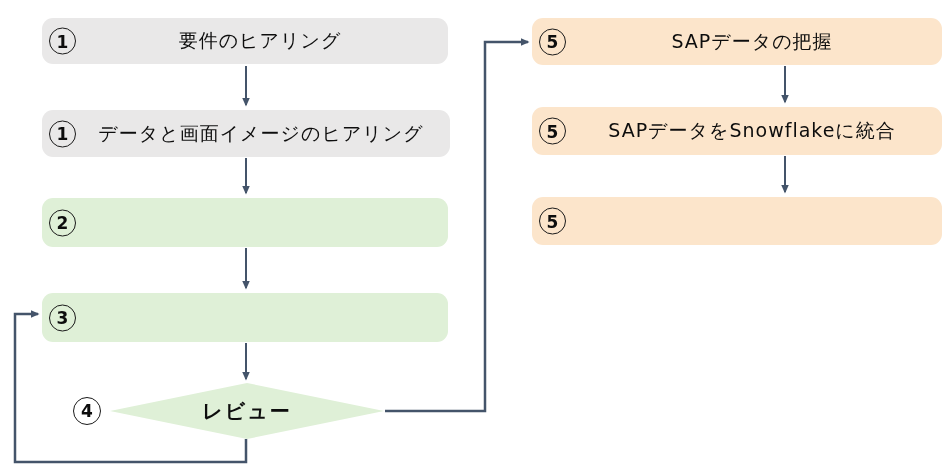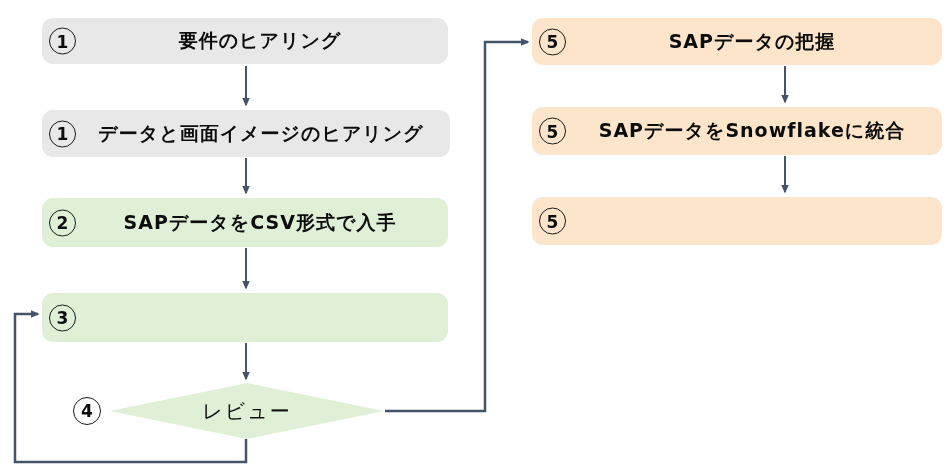--- a/index.html
+++ b/index.html
@@ -39,40 +39,40 @@
     color: var(--text, #0d0d0d);
     box-sizing: border-box;
     background: transparent;
   }
   .box-label {
     width: 100%;
     padding-left: 36px;
     padding-right: 6px;
     text-align: center;
     font-size: 19px;
-    font-weight: bold;
+    font-weight: normal;
     letter-spacing: 1px;
     color: var(--text, #0d0d0d);
     white-space: nowrap;
   }
   .diamond {
     position: absolute;
     left: 110px;
     top: 383px;
     width: 274px;
     height: 56px;
     background: var(--green, #dff0d7);
     clip-path: polygon(50% 0%, 100% 50%, 50% 100%, 0% 50%);
     display: flex;
     align-items: center;
     justify-content: center;
   }
   .diamond-label {
     font-size: 20px;
-    font-weight: normal;
+    font-weight: bold;
     letter-spacing: 2px;
     color: var(--text, #0d0d0d);
   }
   .decision-num {
     position: absolute;
     left: 73px;
     top: 397px;
     width: 28px;
     height: 28px;
     border: 1.4px solid #1a1a1a;
@@ -130,21 +130,20 @@
     <div class="box-label">要件のヒアリング</div>
   </div>
 
   <div class="flow-box gray" id="node-l2">
     <span class="num-circle">1</span>
     <div class="box-label">データと画面イメージのヒアリング</div>
   </div>
 
   <div class="flow-box green" id="node-l3">
     <span class="num-circle">2</span>
-    <div class="box-label">SAPデータをCSV形式で入手</div>
   </div>
 
   <div class="flow-box green" id="node-l4">
     <span class="num-circle">3</span>
   </div>
 
   <span class="decision-num">4</span>
   <div class="diamond">
     <span class="diamond-label">レビュー</span>
   </div>

